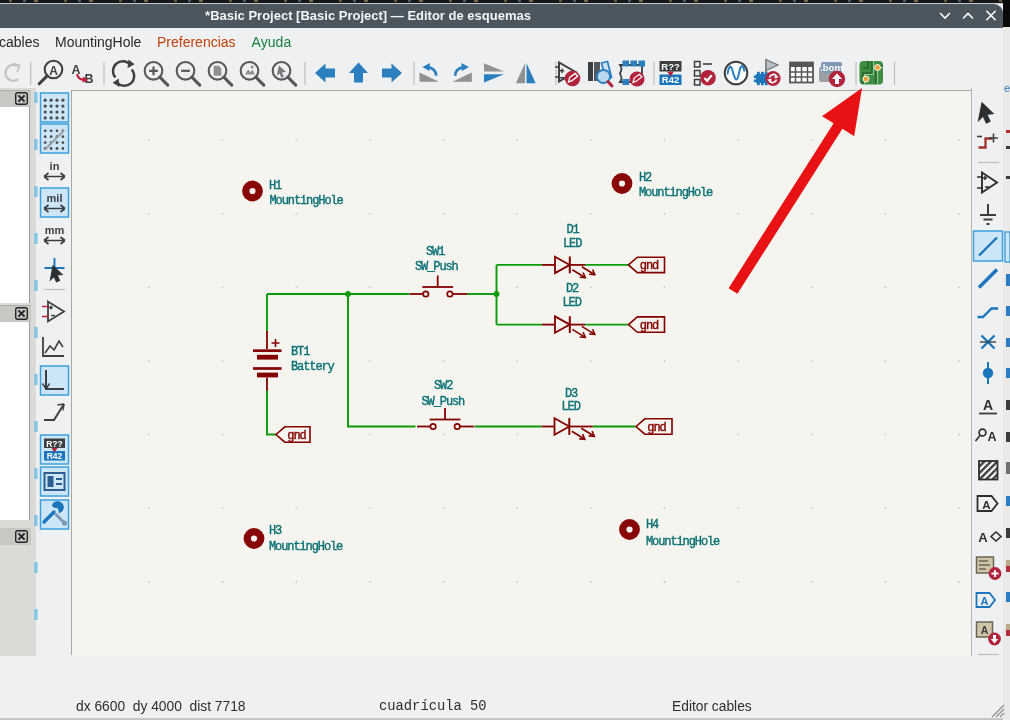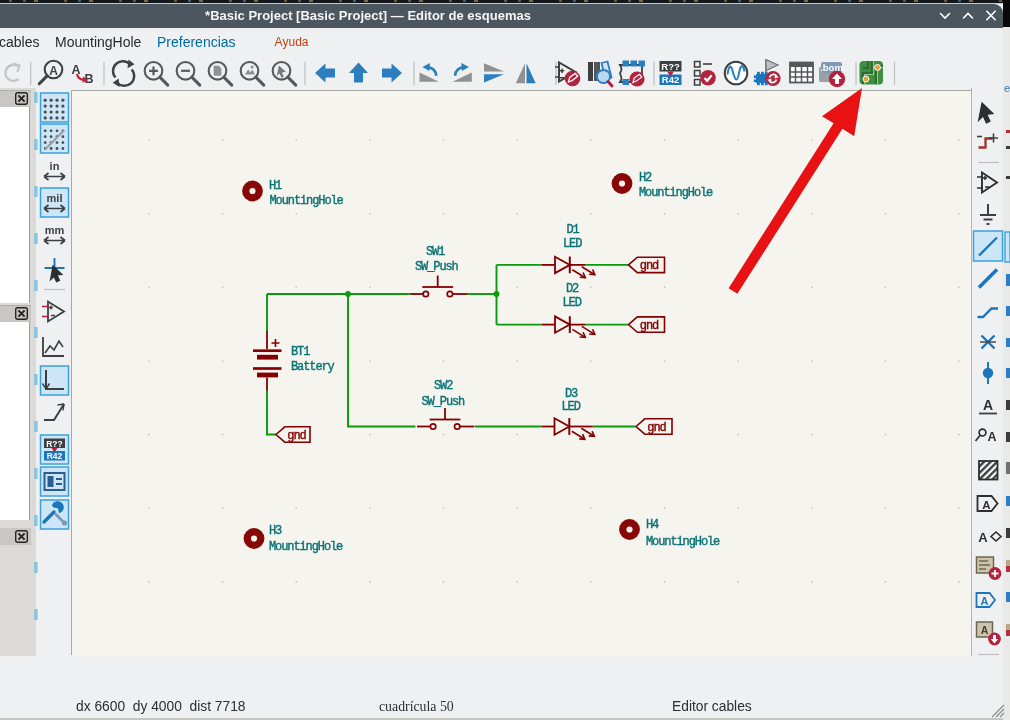--- a/index.html
+++ b/index.html
@@ -13,32 +13,32 @@
     <div style="position:absolute;left:0;top:0;width:1010px;height:2px;background:repeating-linear-gradient(90deg,#15181b 0 9px,#6a5a3c 9px 12px,#15181b 12px 23px,#4a5a6a 23px 26px,#15181b 26px 34px,#77684a 34px 38px,#15181b 38px 55px);"></div>
     <div style="position:absolute;left:0;top:3px;width:1003px;height:1px;background:#c8cccf;"></div>
     <div style="position:absolute;left:0;top:4px;width:1003px;height:24px;background:#4c565e;border-radius:0 9px 0 0;"></div>
     <div style="position:absolute;left:368px;top:4px;width:0;height:24px;">
       <span style="position:absolute;left:-250px;width:500px;top:0;line-height:24px;text-align:center;white-space:nowrap;font-family:'Liberation Sans',sans-serif;font-size:13px;font-weight:bold;color:#f4f5f5;">*Basic Project [Basic Project] — Editor de esquemas</span>
     </div>
     <div style="position:absolute;left:1003px;top:0;width:7px;height:27px;background:#0a0a0a;"></div>
     <div style="position:absolute;left:1003px;top:27px;width:7px;height:693px;background:#e9e9e8;"></div>
     <div style="position:absolute;left:-1px;top:35px;line-height:14px;font-family:'Liberation Sans',sans-serif;font-size:14px;color:#26292b;">cables</div>
     <div style="position:absolute;left:55px;top:35px;line-height:14px;font-family:'Liberation Sans',sans-serif;font-size:14px;color:#26292b;">MountingHole</div>
-    <div style="position:absolute;left:157px;top:35px;line-height:14px;font-family:'Liberation Sans',sans-serif;font-size:14px;color:#0369a1;">Preferencias</div>
-    <div style="position:absolute;left:251.5px;top:35px;line-height:14px;font-family:'Liberation Sans',sans-serif;font-size:12px;color:#c2410c;margin-left:23px;">Ayuda</div>
+    <div style="position:absolute;left:157px;top:35px;line-height:14px;font-family:'Liberation Sans',sans-serif;font-size:14px;color:#c2410c;">Preferencias</div>
+    <div style="position:absolute;left:251.5px;top:35px;line-height:14px;font-family:'Liberation Sans',sans-serif;font-size:14px;color:#15803d;">Ayuda</div>
     <div style="position:absolute;left:0;top:88px;width:36px;height:568px;background:#dcdad7;"></div>
     <div style="position:absolute;left:0;top:90px;width:31px;height:17px;background:#c9c7c3;border-top:1px solid #b0aeab;"></div>
     <div style="position:absolute;left:0;top:107px;width:30px;height:196px;background:#ffffff;border-right:1px solid #9d9b98;"></div>
     <div style="position:absolute;left:0;top:305px;width:31px;height:17px;background:#c9c7c3;border-top:1px solid #b0aeab;"></div>
     <div style="position:absolute;left:0;top:322px;width:30px;height:198px;background:#ffffff;border-right:1px solid #9d9b98;"></div>
     <div style="position:absolute;left:0;top:528px;width:31px;height:17px;background:#c9c7c3;"></div>
     <div style="position:absolute;left:71px;top:90px;width:900px;height:565px;background:#f6f4ee;border-left:1px solid #a8a8a4;border-top:1px solid #a8a8a4;"></div>
     <div style="position:absolute;left:971px;top:88px;width:1px;height:568px;background:#b4b4b0;"></div>
     <div style="position:absolute;left:76px;top:700px;line-height:14px;font-family:'Liberation Sans',sans-serif;font-size:13.8px;color:#2c2e30;">dx 6600&nbsp;&nbsp;dy 4000&nbsp;&nbsp;dist 7718</div>
-    <div style="position:absolute;left:379px;top:700px;line-height:14px;font-family:Liberation Serif, serif;font-size:13.8px;color:#2c2e30;">cuadrícula 50</div>
+    <div style="position:absolute;left:379px;top:700px;line-height:14px;font-family:Liberation Mono, monospace;font-size:13.8px;color:#2c2e30;">cuadrícula 50</div>
     <div style="position:absolute;left:595px;top:700px;line-height:14px;font-family:'Liberation Sans',sans-serif;font-size:13.8px;color:#2c2e30;margin-top:40px;">mils</div>
     <div style="position:absolute;left:672px;top:700px;line-height:14px;font-family:'Liberation Sans',sans-serif;font-size:13.8px;color:#2c2e30;">Editor cables</div>
     <div style="position:absolute;left:0;top:718px;width:1003px;height:2px;background:#c6c5c2;"></div>
 <svg width="1010" height="720" viewBox="0 0 1010 720" style="position:absolute;left:0;top:0;">
 <g stroke="#ffffff" stroke-width="1.6" fill="none" stroke-linecap="round">
         <path d="M940.5 13.5 L945 18 L949.5 13.5"></path>
         <path d="M963.5 18 L968 13.5 L972.5 18"></path>
         <path d="M986.8 11.3 L995.2 19.7 M995.2 11.3 L986.8 19.7"></path>
       </g>
       <g>

